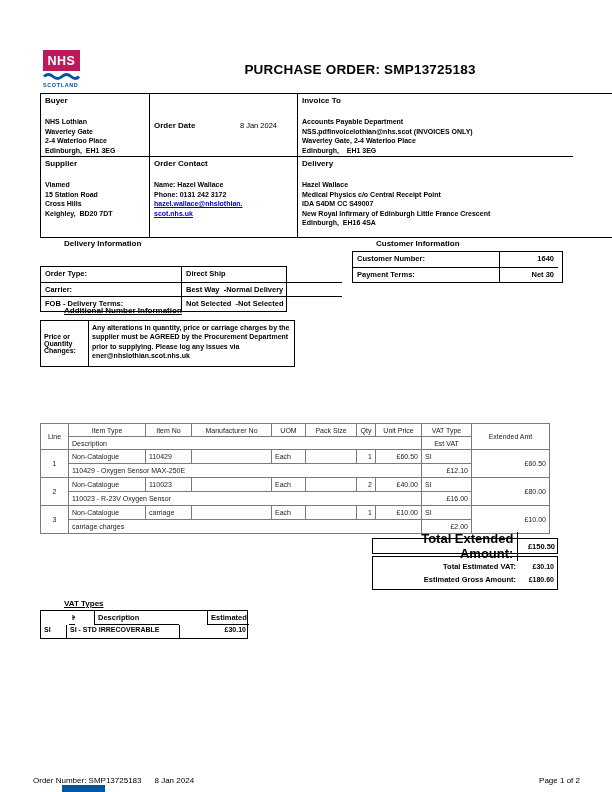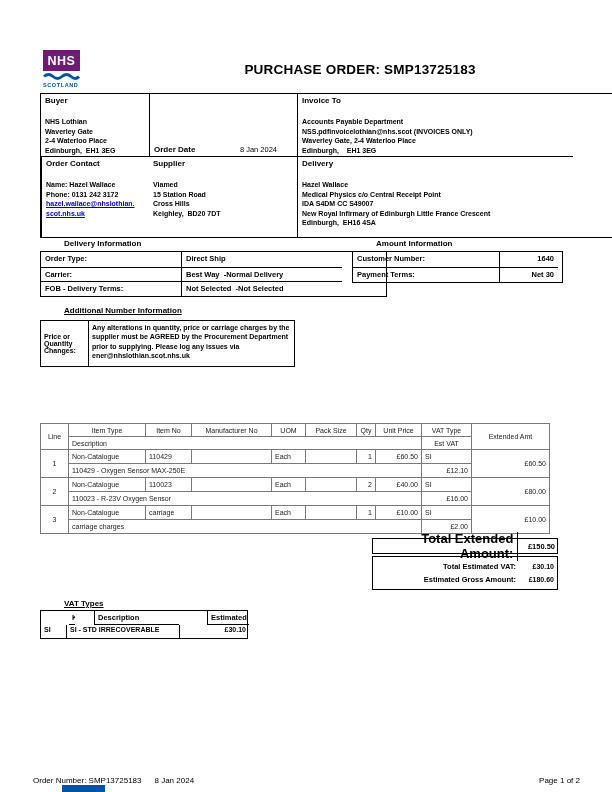--- a/index.html
+++ b/index.html
@@ -5,50 +5,50 @@
   * { margin:0; padding:0; box-sizing:border-box; }
   html,body { background:#fff; }
   .page {
     position:relative; width:612px; height:792px; background:#ffffff;
     font-family:"Liberation Sans", sans-serif; color:#000; overflow:hidden;
   }
   .abs { position:absolute; }
 
   
   .logo { left:43px; top:50px; width:56px; }
-  .logo-box { width:37px; height:21px; background:#701a75; color:#fff; font-weight:bold;
+  .logo-box { width:37px; height:21px; background:#be185d; color:#fff; font-weight:bold;
     font-size:12.5px; display:flex; align-items:center; justify-content:center; letter-spacing:.5px; }
   .logo-wave { display:block; margin-top:1px; }
   .logo-region { font-size:5.5px; font-weight:bold; color:#0054a6; letter-spacing:.6px; margin-top:1px; }
 
   
   .po-title { left:95px; top:62px; width:530px; text-align:center; font-size:13.5px; font-weight:bold; letter-spacing:.2px; }
 
   
   .hdr { left:40px; top:93px; width:576px; display:grid;
     grid-template-columns:108px 148px 276px; grid-template-rows:62px 81px; border:1.5px solid #000; }
   .hcell { padding:2px 4px; overflow:hidden; }
   .bl { border-left:1.5px solid #000; }
   .bt { border-top:1.5px solid #000; }
   .hlabel { font-size:8px; font-weight:bold; }
   .addr { margin-top:12px; font-size:7px; font-weight:bold; line-height:9.5px; }
   .addr > div { white-space:pre; }
-  .flexrow { display:flex; align-items:flex-end; }
+  .flexrow { display:flex; align-items:center; }
   .od-val { font-size:7.5px; margin-left:auto; margin-right:16px; padding-top:1px; }
   .contact-line { font-size:7px; font-weight:bold; line-height:9.5px; white-space:pre; }
   .email-link { color:#0000cc; text-decoration:underline; cursor:pointer; display:block; }
   .email-link div { font-size:7px; font-weight:bold; line-height:9.5px; }
 
   
   .sec-title { font-size:8px; font-weight:bold;padding-left:24px; }
   .underl { text-decoration:underline; }
 
   
   .info-grid { display:grid; border:1.5px solid #000; }
-  .dinfo { left:40px; top:251px; width:347px; grid-template-columns:140px 161px; grid-auto-rows:14.6px; }
+  .dinfo { left:40px; top:266px; width:247px; grid-template-columns:140px 161px; grid-auto-rows:14.6px; }
   .pinfo { left:352px; top:251px; width:211px; grid-template-columns:146px 59px; grid-auto-rows:15px; }
   .icell { font-size:7.5px; font-weight:bold; padding:2px 4px; white-space:pre; overflow:hidden; }
   .icell.val-r { text-align:right; }
 
   
   .ainfo { left:40px; top:320px; width:255px; display:grid; grid-template-columns:48px 207px; border:1.5px solid #000; min-height:47px; }
   .ainfo-label { font-size:7px; font-weight:bold; border-right:1.5px solid #000; padding:2px 3px; display:flex; align-items:center; }
   .ainfo-text { font-size:7px; font-weight:bold; line-height:9.3px; padding:2px 3px; }
 
   
@@ -116,38 +116,38 @@
     </div>
     <div class="hcell bl">
       <div class="hlabel">Invoice To</div>
       <div class="addr">
         <div>Accounts Payable Department</div>
         <div>NSS.pdfinvoicelothian@nhs.scot (INVOICES ONLY)</div>
         <div>Waverley Gate, 2-4 Waterloo Place</div>
         <div>Edinburgh,    EH1 3EG</div>
       </div>
     </div>
+    <div class="hcell bt">
+      <div class="hlabel">Supplier</div>
+      <div class="addr">
+        <div>Viamed</div>
+        <div>15 Station Road</div>
+        <div>Cross Hills</div>
+        <div>Keighley,  BD20 7DT</div>
+      </div>
+    </div>
     <div class="hcell bl bt">
       <div class="hlabel">Order Contact</div>
       <div class="addr">
         <div class="contact-line">Name: Hazel Wallace</div>
         <div class="contact-line">Phone: 0131 242 3172</div>
         <a class="email-link">
           <div>hazel.wallace@nhslothian.</div>
           <div>scot.nhs.uk</div>
         </a>
-      </div>
-    </div>
-    <div class="hcell bt">
-      <div class="hlabel">Supplier</div>
-      <div class="addr">
-        <div>Viamed</div>
-        <div>15 Station Road</div>
-        <div>Cross Hills</div>
-        <div>Keighley,  BD20 7DT</div>
       </div>
     </div>
     <div class="hcell bl bt">
       <div class="hlabel">Delivery</div>
       <div class="addr">
         <div>Hazel Wallace</div>
         <div>Medical Physics c/o Central Receipt Point</div>
         <div>IDA S4DM CC S49007</div>
         <div>New Royal Infirmary of Edinburgh Little France Crescent</div>
         <div>Edinburgh,  EH16 4SA</div>
@@ -158,21 +158,21 @@
   <div class="abs sec-title" style="left:40px; top:239px;">Delivery Information</div>
   <div class="abs info-grid dinfo">
     <div class="icell">Order Type:</div>
     <div class="icell bl">Direct Ship</div>
     <div class="icell bt">Carrier:</div>
     <div class="icell bl bt">Best Way  -Normal Delivery</div>
     <div class="icell bt">FOB - Delivery Terms:</div>
     <div class="icell bl bt">Not Selected  -Not Selected</div>
   </div>
 
-  <div class="abs sec-title" style="left:352px; top:239px;">Amount Information</div>
+  <div class="abs sec-title" style="left:352px; top:239px;">Customer Information</div>
   <div class="abs info-grid pinfo">
     <div class="icell">Customer Number:</div>
     <div class="icell bl val-r">1640</div>
     <div class="icell bt">Payment Terms:</div>
     <div class="icell bl bt val-r">Net 30</div>
   </div>
 
   <div class="abs sec-title underl" style="left:40px; top:306px;">Additional Number Information</div>
   <div class="abs ainfo">
     <div class="ainfo-label">Price or Quantity Changes:</div>

